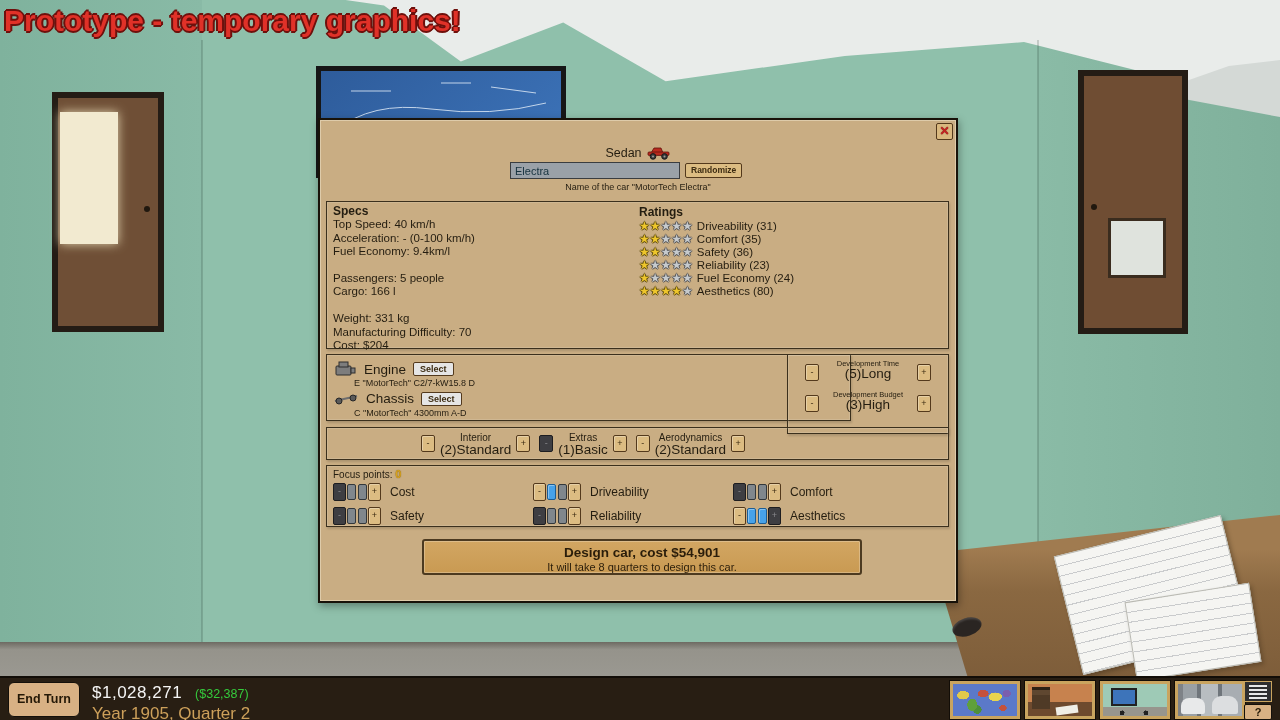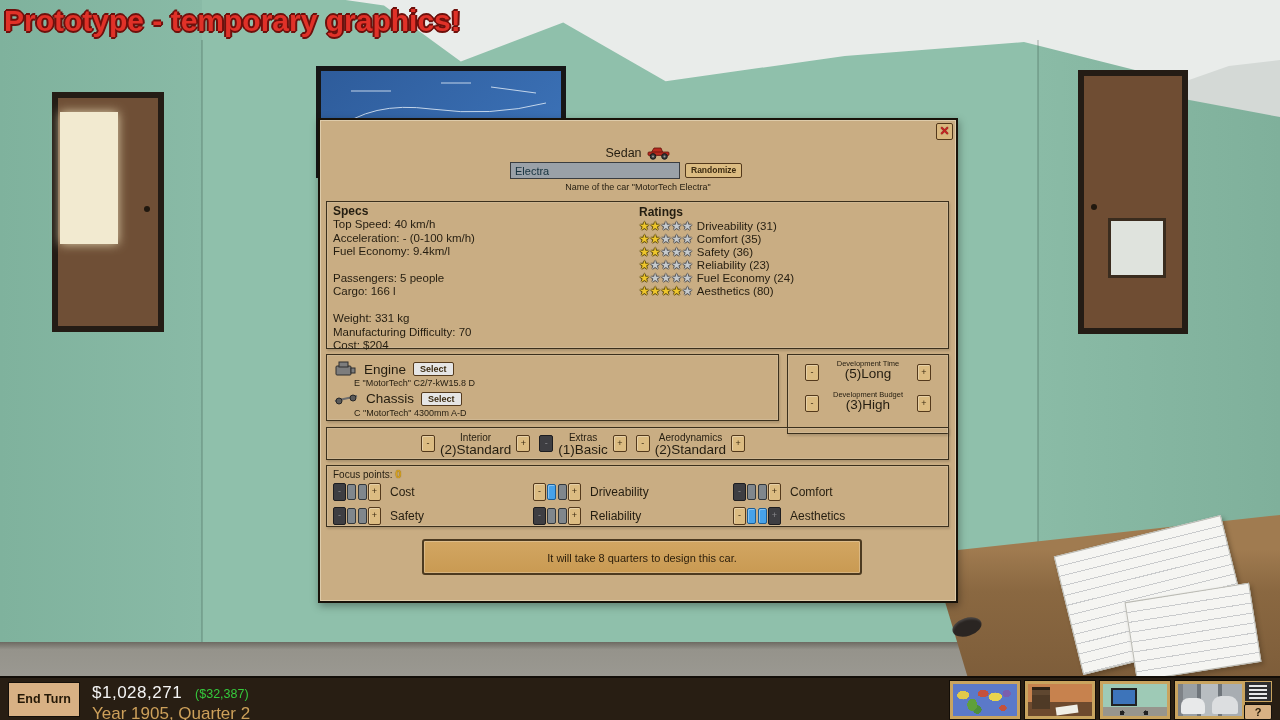--- a/index.html
+++ b/index.html
@@ -70,21 +70,21 @@
   .panel-specs { left:6px; right:7px; top:81px; height:148px; }
   .specs-col { position:absolute; left:6px; top:3px; font-size:11.5px; line-height:13.4px; }
   .specs-col .hd, .ratings-col .hd { font-weight:bold; font-size:12px; }
   .spec-line { min-height:13.4px; white-space:pre; }
   .ratings-col { position:absolute; left:312px; top:3px; font-size:11.5px; }
   .rating-row { display:flex; align-items:center; gap:4px; height:13px; }
   .stars { letter-spacing:0px; font-size:12px; line-height:12px; }
   .star.gold { color:#eec62c; text-shadow:1px 0 rgba(90,72,10,.9), -1px 0 rgba(90,72,10,.9), 0 1px rgba(90,72,10,.9), 0 -1px rgba(90,72,10,.9); }
   .star.silver { color:#c6cacd; text-shadow:1px 0 rgba(75,78,82,.9), -1px 0 rgba(75,78,82,.9), 0 1px rgba(75,78,82,.9), 0 -1px rgba(75,78,82,.9); }
 
-  .panel-engine { left:6px; top:234px; width:453px; height:67px; }
+  .panel-engine { left:6px; top:234px; width:525px; height:67px; }
   .eng-row { position:absolute; left:6px; display:flex; align-items:center; gap:7px; }
   .eng-label { font-size:13.5px; }
   .select-btn { background:#e5e5e5; border:1px solid #53391c; border-radius:2px; font-size:9px;
     font-weight:bold; color:#3c2b11; padding:1px 6px; line-height:10px; }
   .eng-detail { position:absolute; left:27px; font-size:9px; }
 
   .panel-dev { left:467px; right:7px; top:234px; height:80px; }
   .dev-row { position:absolute; left:0; right:0; height:32px; }
   .dev-label { position:absolute; left:0; right:0; top:2px; text-align:center; font-size:7.5px; }
   .dev-value { position:absolute; left:0; right:0; top:9px; text-align:center; font-size:13.5px; }
@@ -117,21 +117,21 @@
   .design-btn { position:absolute; left:102px; top:419px; width:440px; height:36px;
     background:linear-gradient(#d2a662,#c99a52); border:2px solid #4c3a20; border-radius:3px;
     text-align:center; color:#2a1d0a; box-shadow:inset 0 0 0 1px rgba(255,255,255,.25); }
   .design-btn .t1 { font-size:13.5px; font-weight:bold; margin-top:3px; }
   .design-btn .t2 { font-size:11px; margin-top:1px; }
 
   
   .hud { position:absolute; left:0; bottom:0; width:1280px; height:44px; z-index:40;
     background:#281e13; border-top:2px solid #120d07; }
   .end-turn { position:absolute; left:8px; top:4px; width:72px; height:35px; background:#d8b184;
-    border:1px solid #14100a; border-radius:0; font-size:12.5px; font-weight:bold; color:#241806;
+    border:1px solid #14100a; border-radius:6px; font-size:12.5px; font-weight:bold; color:#241806;
     text-align:center; line-height:33px; }
   .money-line { position:absolute; left:92px; top:5px; display:flex; align-items:baseline; gap:13px; }
   .money { font-size:17px; color:#f4f4f4; letter-spacing:.5px; }
   .delta { font-size:12.5px; color:#35c93c; }
   .date { position:absolute; left:92px; top:26px; font-size:17px; color:#cda05a; }
   .thumb-row { position:absolute; left:950px; top:3px; display:flex; gap:5px; }
   .thumb { width:70px; height:38px; border:3px solid #c9a45f; outline:1px solid #120d07;
     background:#555; position:relative; overflow:hidden; }
   .thumb-art { position:absolute; inset:0; }
   .art-world-map { background:#5b79c9;
@@ -389,20 +389,21 @@
           <button class="sbtn">-</button>
           <span class="seg active"></span>
           <span class="seg active"></span>
           <button class="sbtn disabled">+</button>
           <span class="focus-label">Aesthetics</span>
         </div>
       </div>
   </div>
 
   <button class="design-btn">
+    <div class="t1">Design car, cost $54,901</div>
     <div class="t2">It will take 8 quarters to design this car.</div>
   </button>
 </div>
 
 <div class="hud">
   <button class="end-turn">End Turn</button>
   <div class="money-line">
     <span class="money">$1,028,271</span>
     <span class="delta">($32,387)</span>
   </div>

